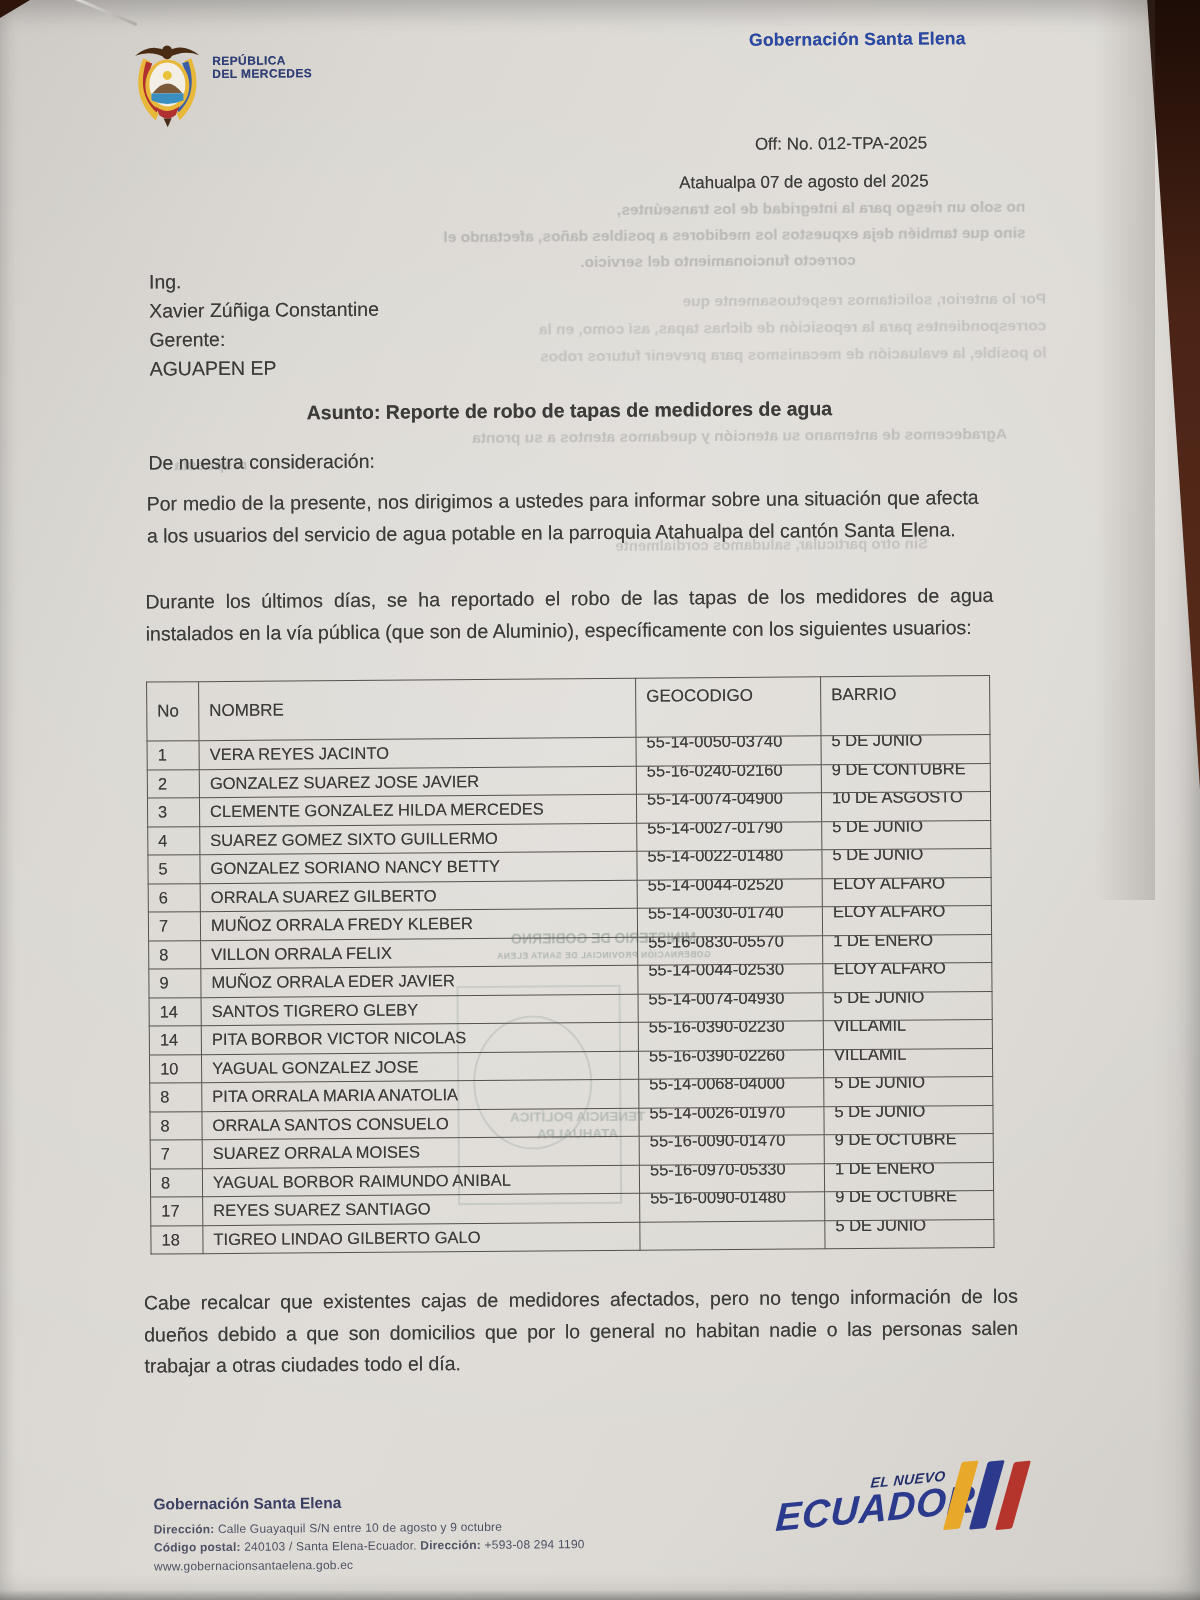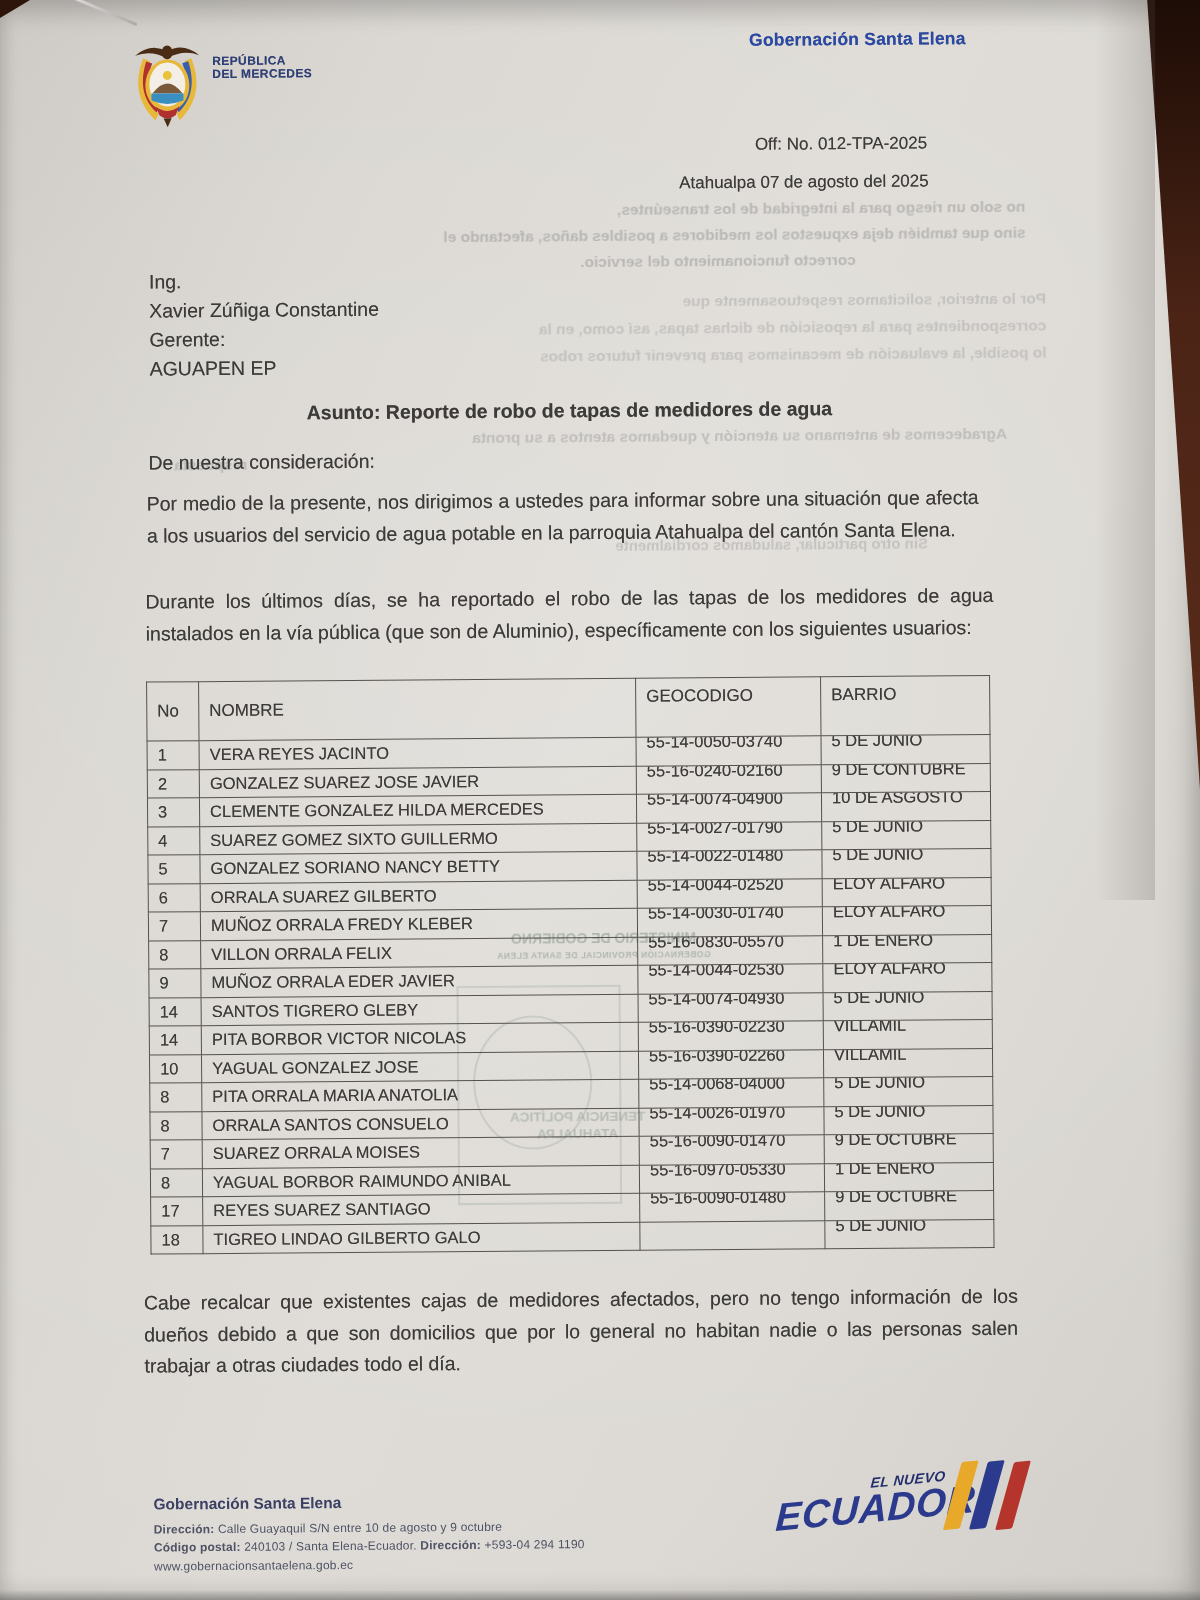--- a/index.html
+++ b/index.html
@@ -301,21 +301,21 @@
             <td class="cell-geocodigo"><span></span></td>
             <td class="cell-barrio"><span>5 DE JUNIO</span></td>
           </tr>
         </tbody>
     </table>
 
     <div class="para para-close ink soft">Cabe recalcar que existentes cajas de medidores afectados, pero no tengo información de los dueños debido a que son domicilios que por lo general no habitan nadie o las personas salen trabajar a otras ciudades todo el día.</div>
 
     <div class="footer-org">Gobernación Santa Elena</div>
     <div class="footer-small footer-line2"><b>Dirección:</b><span> Calle Guayaquil  S/N entre 10 de agosto y 9 octubre</span></div>
-    <div class="footer-small footer-line3"><b>Código postal:</b><span> 240103 / Santa Elena-Ecuador. </span><b>Dirección:</b><span> +593-04 294 1190</span></div>
+    <div class="footer-small footer-line3"><b>Código postal:</b><span> 240103 / Santa Elena-Ecuador. </span><b>Dirección:</b><span> +593-08 294 1190</span></div>
     <div class="footer-small footer-line4">www.gobernacionsantaelena.gob.ec</div>
 
     <div class="brand">
       <div class="brand-tagline">EL NUEVO</div>
       <div class="brand-name">ECUADOR</div>
       <div class="stripes">
         <div class="stripe stripe-yellow"></div>
         <div class="stripe stripe-blue"></div>
         <div class="stripe stripe-red"></div>
       </div>

